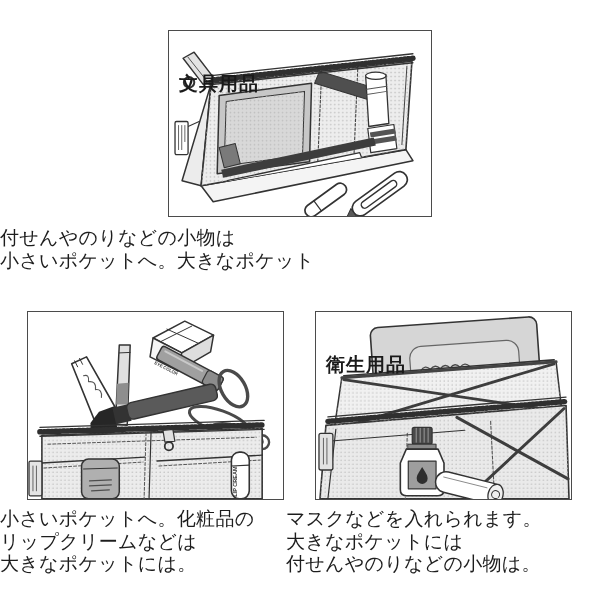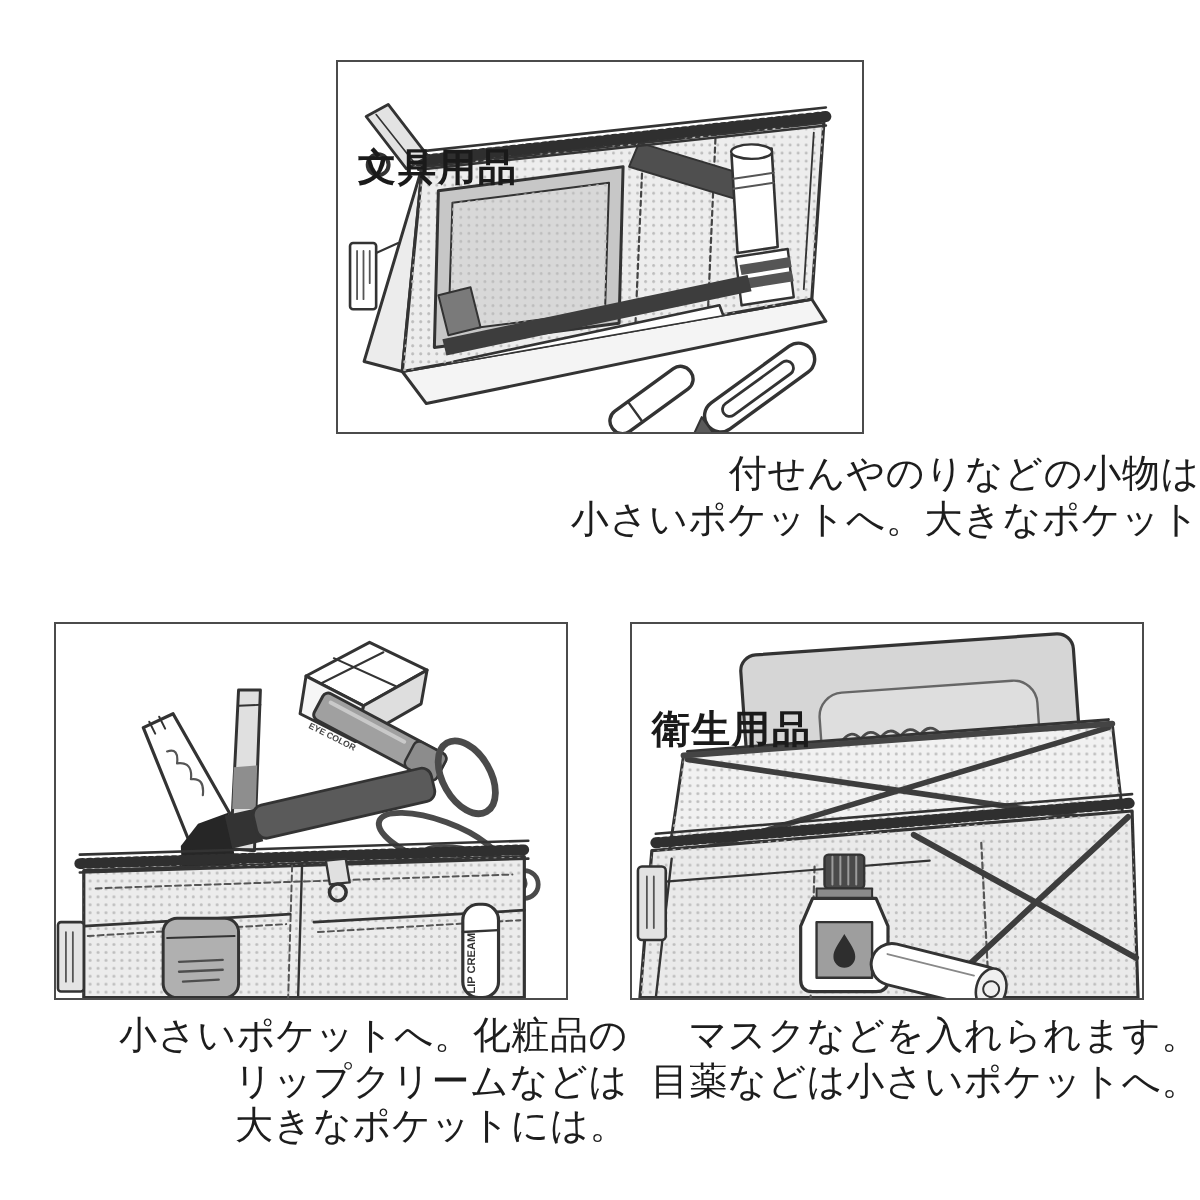--- a/index.html
+++ b/index.html
@@ -16,21 +16,21 @@
   #panel-cosmetics{left:27px;top:311px;width:257px;height:189px;}
   #panel-hygiene{left:315px;top:311px;width:257px;height:189px;text-decoration:underline;}
   .panel svg{position:absolute;left:0;top:0;width:100%;height:100%;}
   .panel-label{
     position:absolute;top:7px;left:10px;z-index:3;
     font-size:19px;font-weight:700;letter-spacing:1px;color:#1a1a1a;
     white-space:nowrap;
     margin-top:33px;
   }
   .caption{
-    position:absolute;text-align:right;font-size:19px;line-height:22.5px;
+    position:absolute;text-align:left;font-size:19px;line-height:22.5px;
     letter-spacing:.3px;color:#1d1d1d;white-space:nowrap;
   }
   #caption-stationery{top:227px;left:0;width:600px;}
   #caption-cosmetics{top:508px;left:0;width:314px;}
   #caption-hygiene{top:508px;left:286px;width:314px;}
 </style>
 </head>
 <body>
 
 <div class="stage">
@@ -256,16 +256,17 @@
         <g>
           <rect x="3" y="122" width="14" height="37" rx="2" fill="#e2e2e2" stroke="#333" stroke-width="1.3"></rect>
           <path d="M7.5,127 L7.5,153 M11,127 L11,153" stroke="#555" stroke-width="0.9" fill="none"></path>
         </g>
       </g>
     </svg>
   </div>
 
   <div class="caption" id="caption-hygiene">
     <div>マスクなどを入れられます。</div>
-    <div>目薬などは小さいポケットへ。</div>
+    <div>大きなポケットには</div>
+    <div>付せんやのりなどの小物は。</div>
   </div>
 
 </div>
 
 </body></html>

